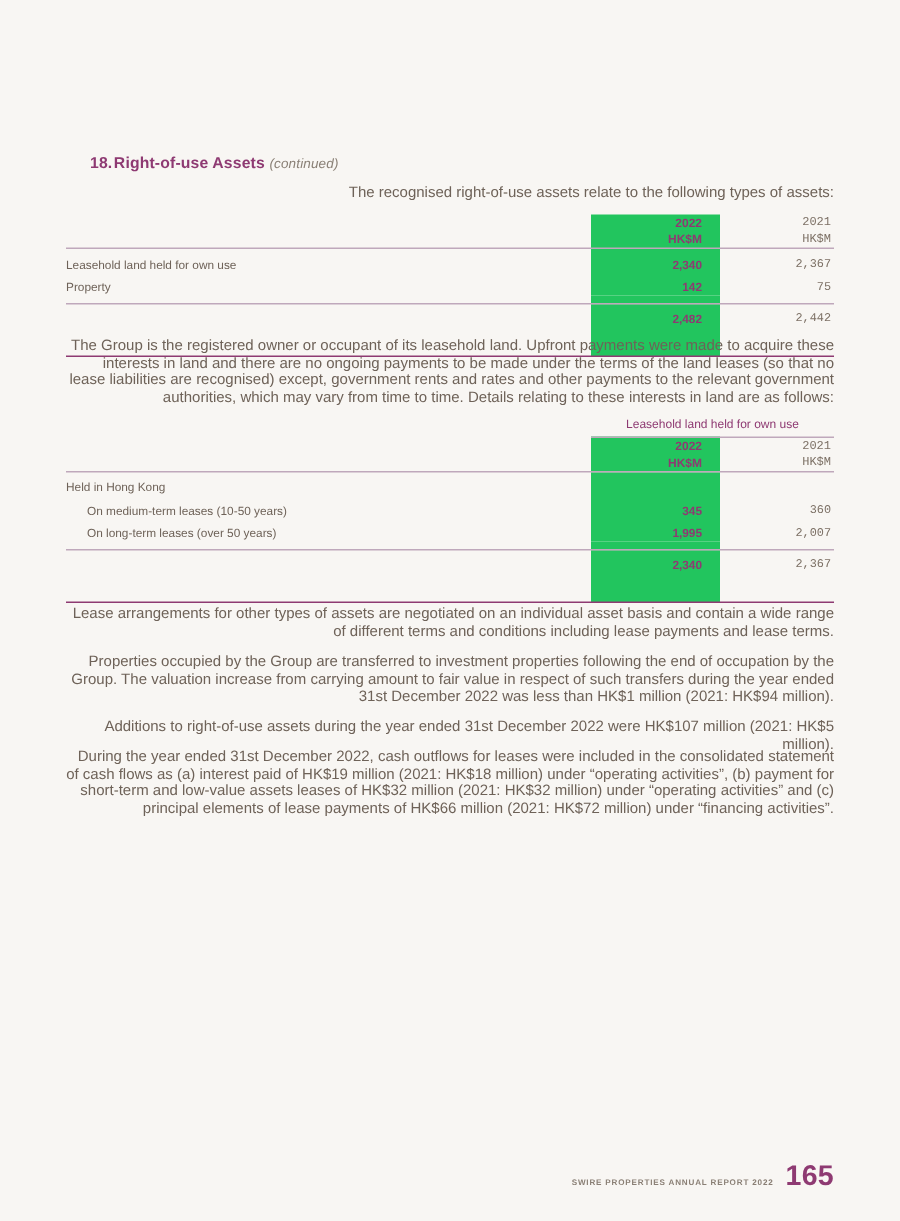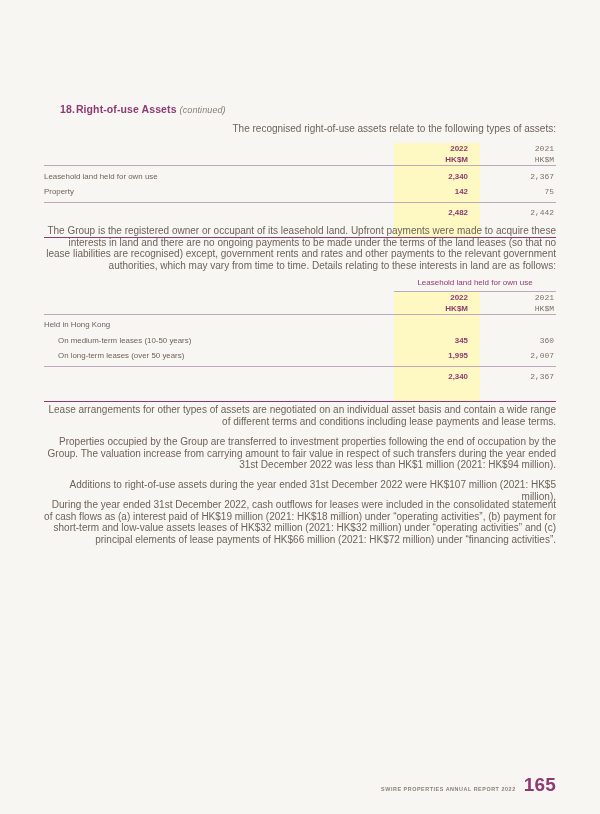--- a/index.html
+++ b/index.html
@@ -66,21 +66,21 @@
     padding: 0;
     font-weight: normal;
     vertical-align: bottom;
   }
   .c-label { text-align: left; }
   .c-2022, .c-2021 {
     text-align: right;
     width: 74px;
     white-space: nowrap;
   }
-  .c-2022 { background: #fef9c3; padding-right: 12px !important; }
+  .c-2022 { background: #22c55e; padding-right: 12px !important; }
   .c-2021 { padding-right: 2px !important; font-family: Liberation Mono, monospace; }
 
   .hdr-year td, .hdr-year th { padding-bottom: 0px; }
   .yr {
     font-weight: bold;
     color: #8e3a72;
     font-size: 8px;
     line-height: 11px;
   }
   .yr-alt {

